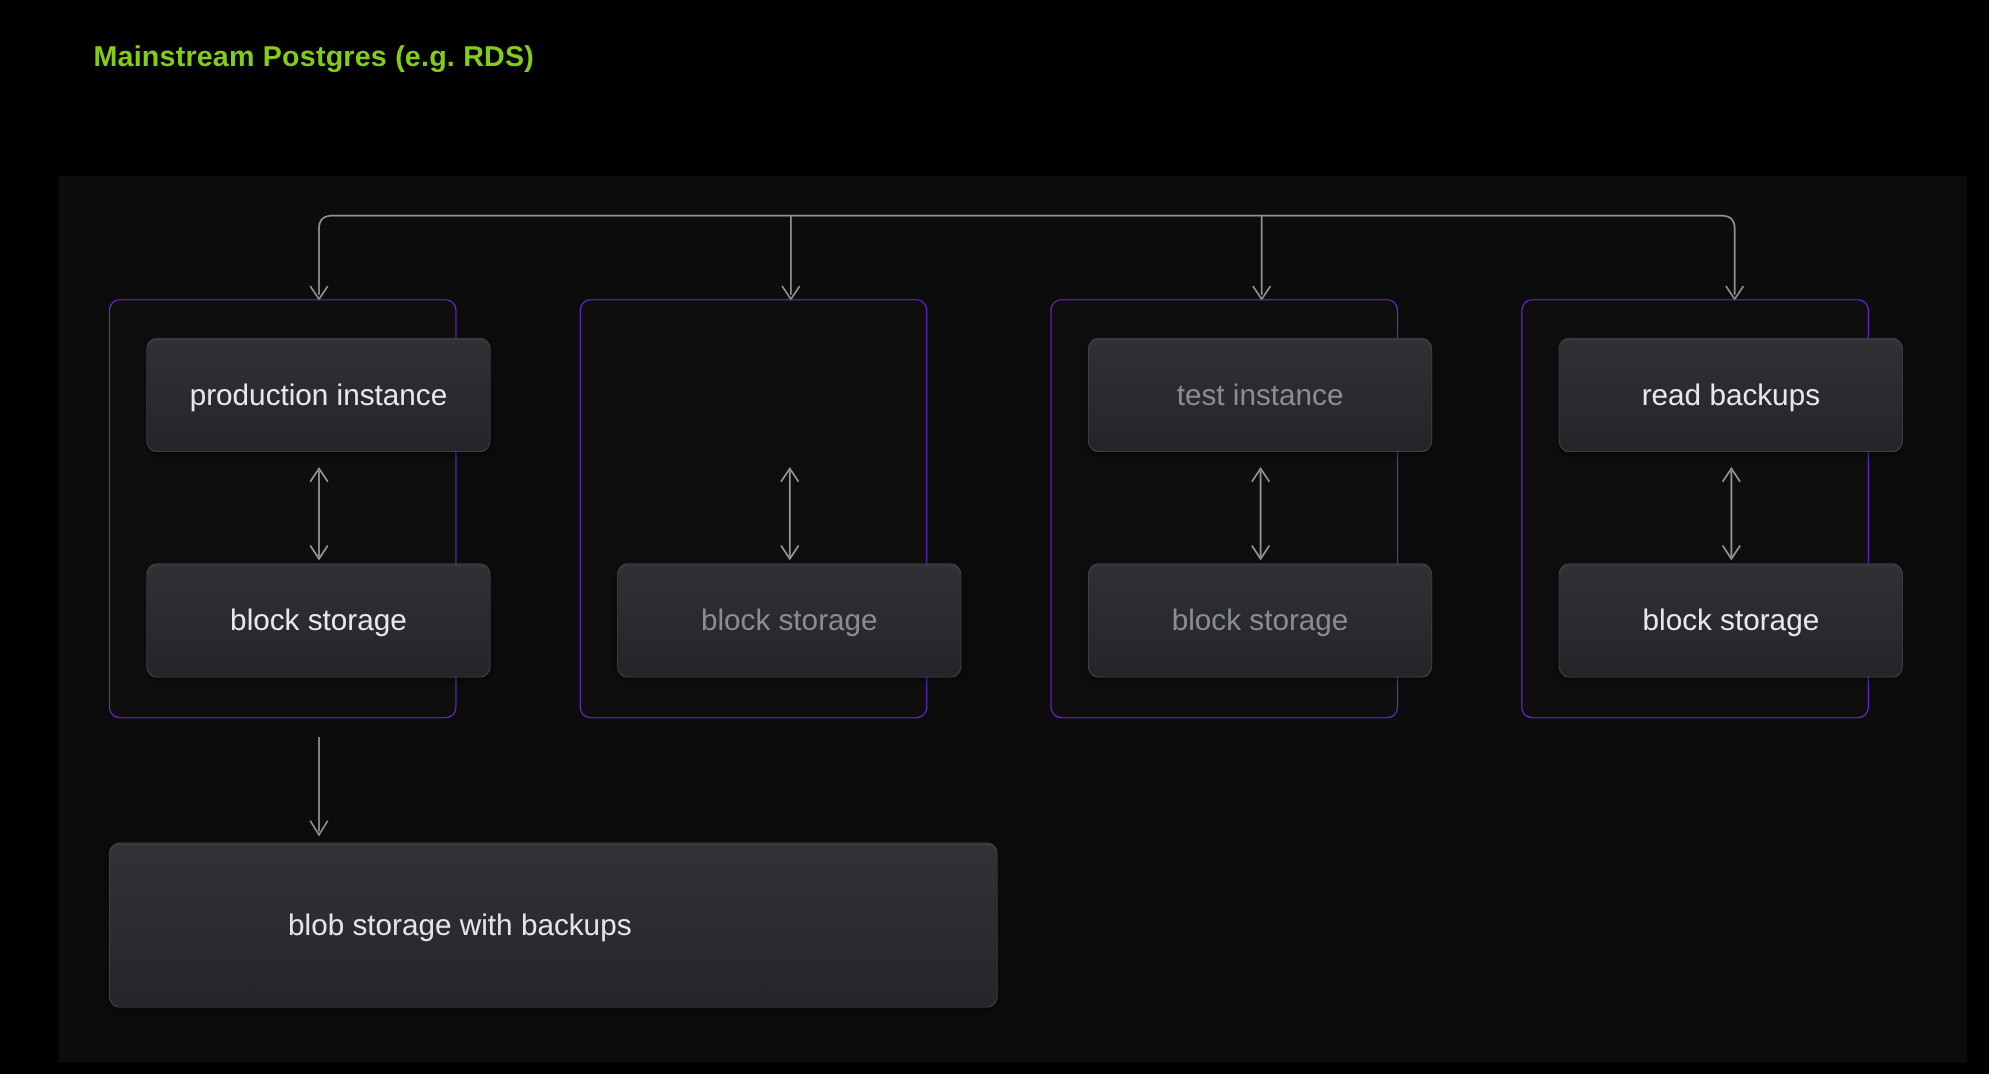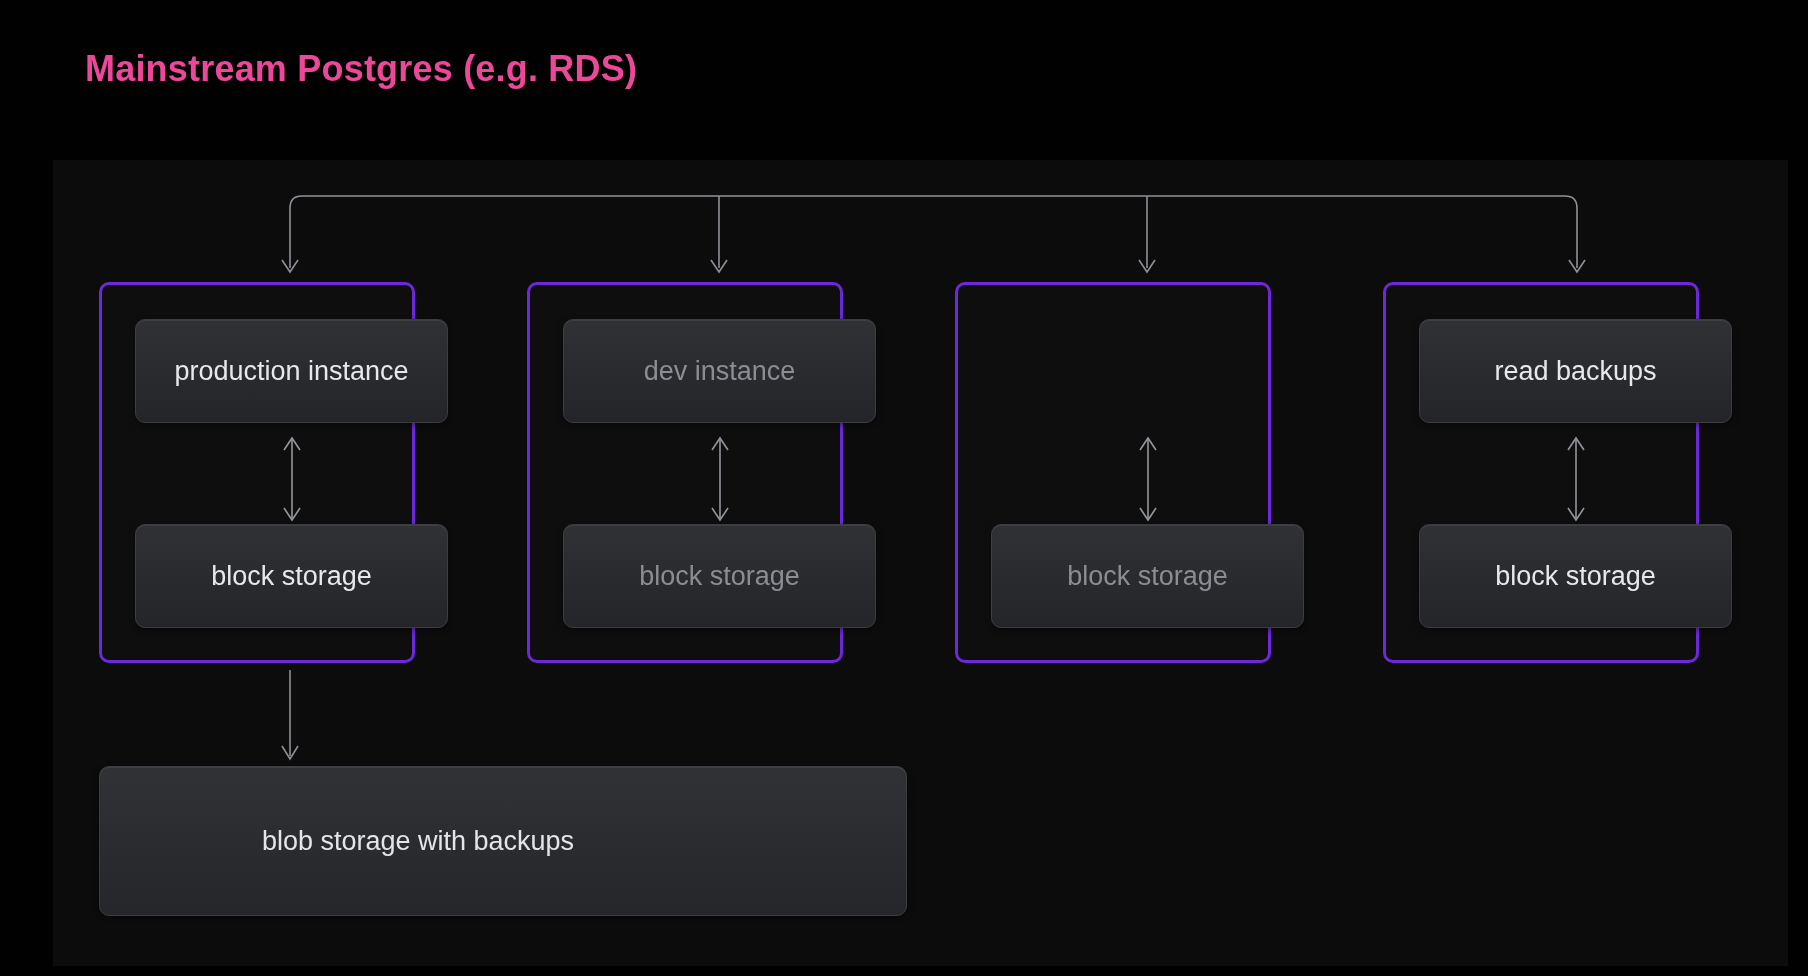--- a/index.html
+++ b/index.html
@@ -1,31 +1,31 @@
 <!DOCTYPE html>
 <html><head>
 <meta charset="utf-8">
 <style>
   html,body{margin:0;padding:0;background:#010102;}
   body{font-family:"Liberation Sans",sans-serif;-webkit-font-smoothing:antialiased;}
   #stage{position:relative;width:1808px;height:976px;background:#010102;overflow:hidden;}
 
   .page-title{
-    position:absolute;left:85px;top:48px;
-    font-size:36px;font-weight:700;color:#ec4899;letter-spacing:.2px;
+    position:absolute;left:85px;top:36px;
+    font-size:26px;font-weight:700;color:#84cc16;letter-spacing:.2px;
   }
 
   .panel{
     position:absolute;left:53px;top:160px;width:1735px;height:806px;
     background:#0c0c0d;
   }
 
   .group{
-    position:absolute;top:282px;width:316px;height:381px;
-    border:3px solid #6d28d9;border-radius:10px;
+    position:absolute;top:272px;width:316px;height:381px;
+    border:1px solid #6d28d9;border-radius:10px;
     background:rgba(255,255,255,0.012);
     box-sizing:border-box;
   }
   .g0{left:99px}.g1{left:527px}.g2{left:955px}.g3{left:1383px}
 
   .node{
     position:absolute;left:33px;width:313px;height:104px;
     border-radius:10px;box-sizing:border-box;
     background:linear-gradient(180deg,#2f3135 0%,#232528 100%);
     border:1px solid #3b3d42;
@@ -90,34 +90,34 @@
       <path d="M 20 8 V 86" stroke="#94979c" stroke-width="1.6" fill="none"></path>
       <path d="M 12 18 L 20 6 L 28 18" stroke="#94979c" stroke-width="1.6" fill="none"></path>
       <path d="M 12 76 L 20 88 L 28 76" stroke="#94979c" stroke-width="1.6" fill="none"></path>
     </svg>
     <div class="node storage">
       <span>block storage</span>
     </div>
   </div>
 
   <div class="group g1 dim">
-    <div class="node instance">
-      <span>dev instance</span>
-    </div>
     <svg class="varrow" viewBox="0 0 40 94">
       <path d="M 20 8 V 86" stroke="#94979c" stroke-width="1.6" fill="none"></path>
       <path d="M 12 18 L 20 6 L 28 18" stroke="#94979c" stroke-width="1.6" fill="none"></path>
       <path d="M 12 76 L 20 88 L 28 76" stroke="#94979c" stroke-width="1.6" fill="none"></path>
     </svg>
     <div class="node storage">
       <span>block storage</span>
     </div>
   </div>
 
   <div class="group g2 dim">
+    <div class="node instance">
+      <span>test instance</span>
+    </div>
     <svg class="varrow" viewBox="0 0 40 94">
       <path d="M 20 8 V 86" stroke="#94979c" stroke-width="1.6" fill="none"></path>
       <path d="M 12 18 L 20 6 L 28 18" stroke="#94979c" stroke-width="1.6" fill="none"></path>
       <path d="M 12 76 L 20 88 L 28 76" stroke="#94979c" stroke-width="1.6" fill="none"></path>
     </svg>
     <div class="node storage">
       <span>block storage</span>
     </div>
   </div>
 

